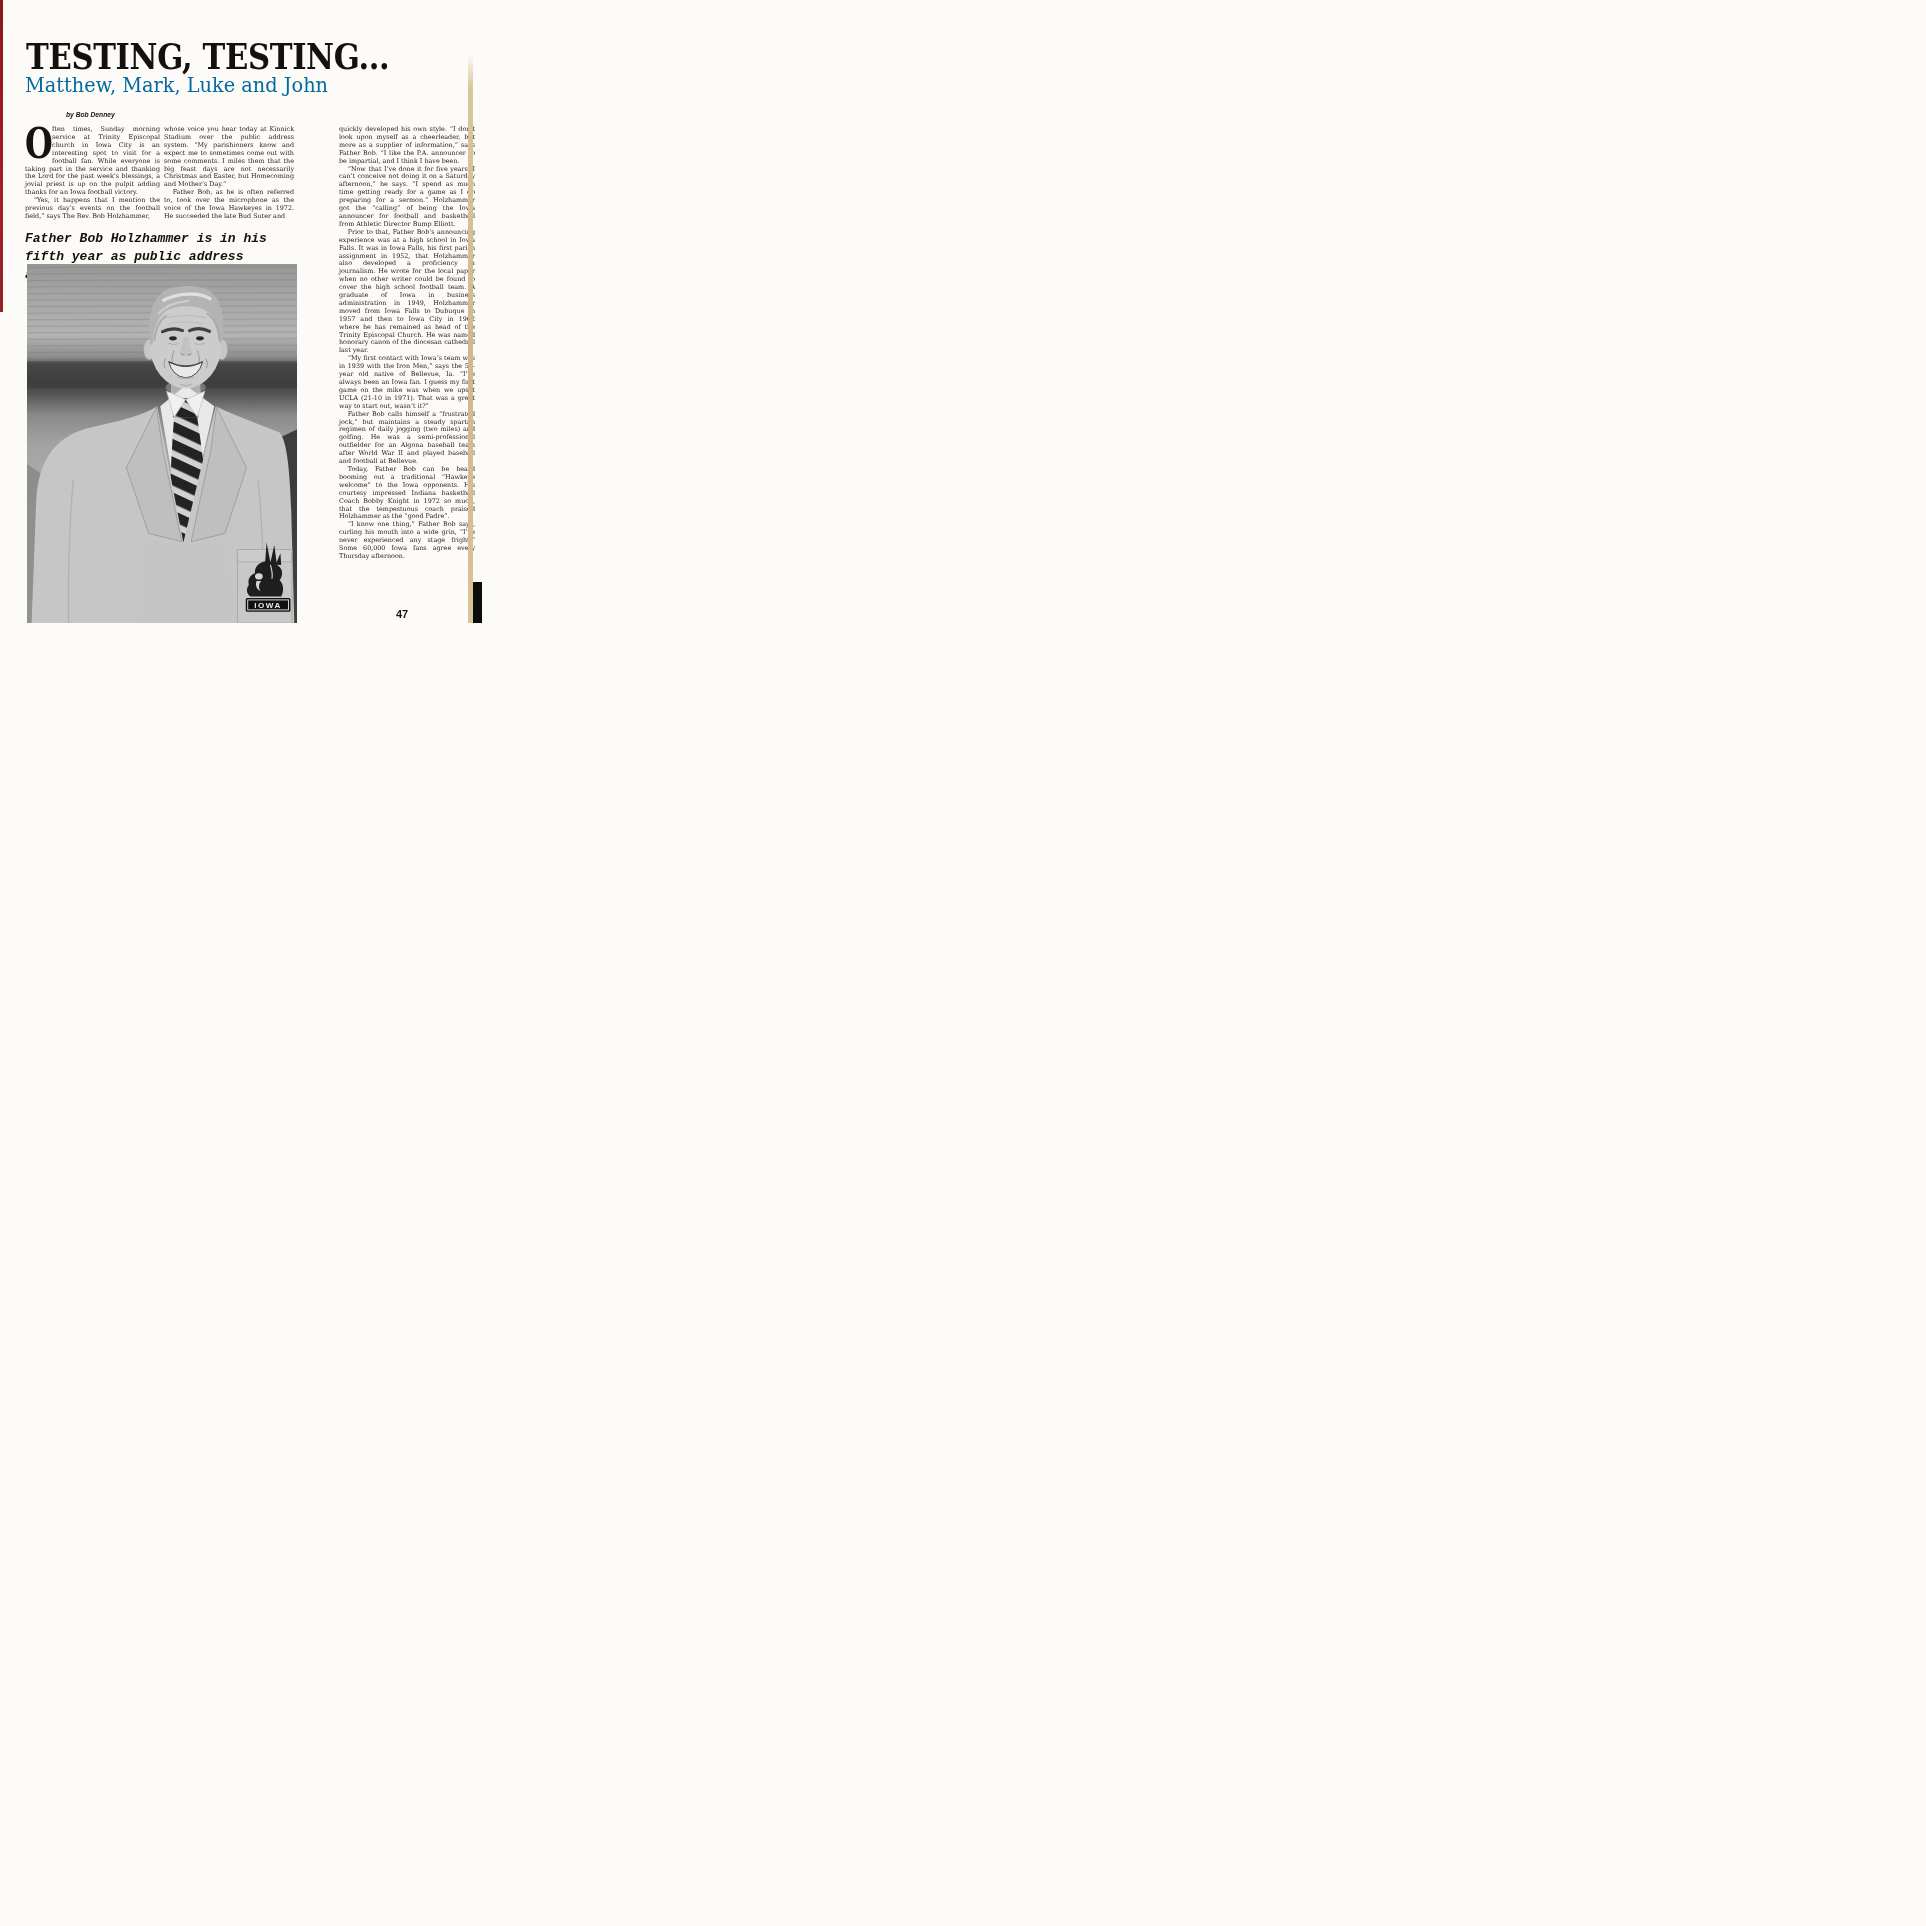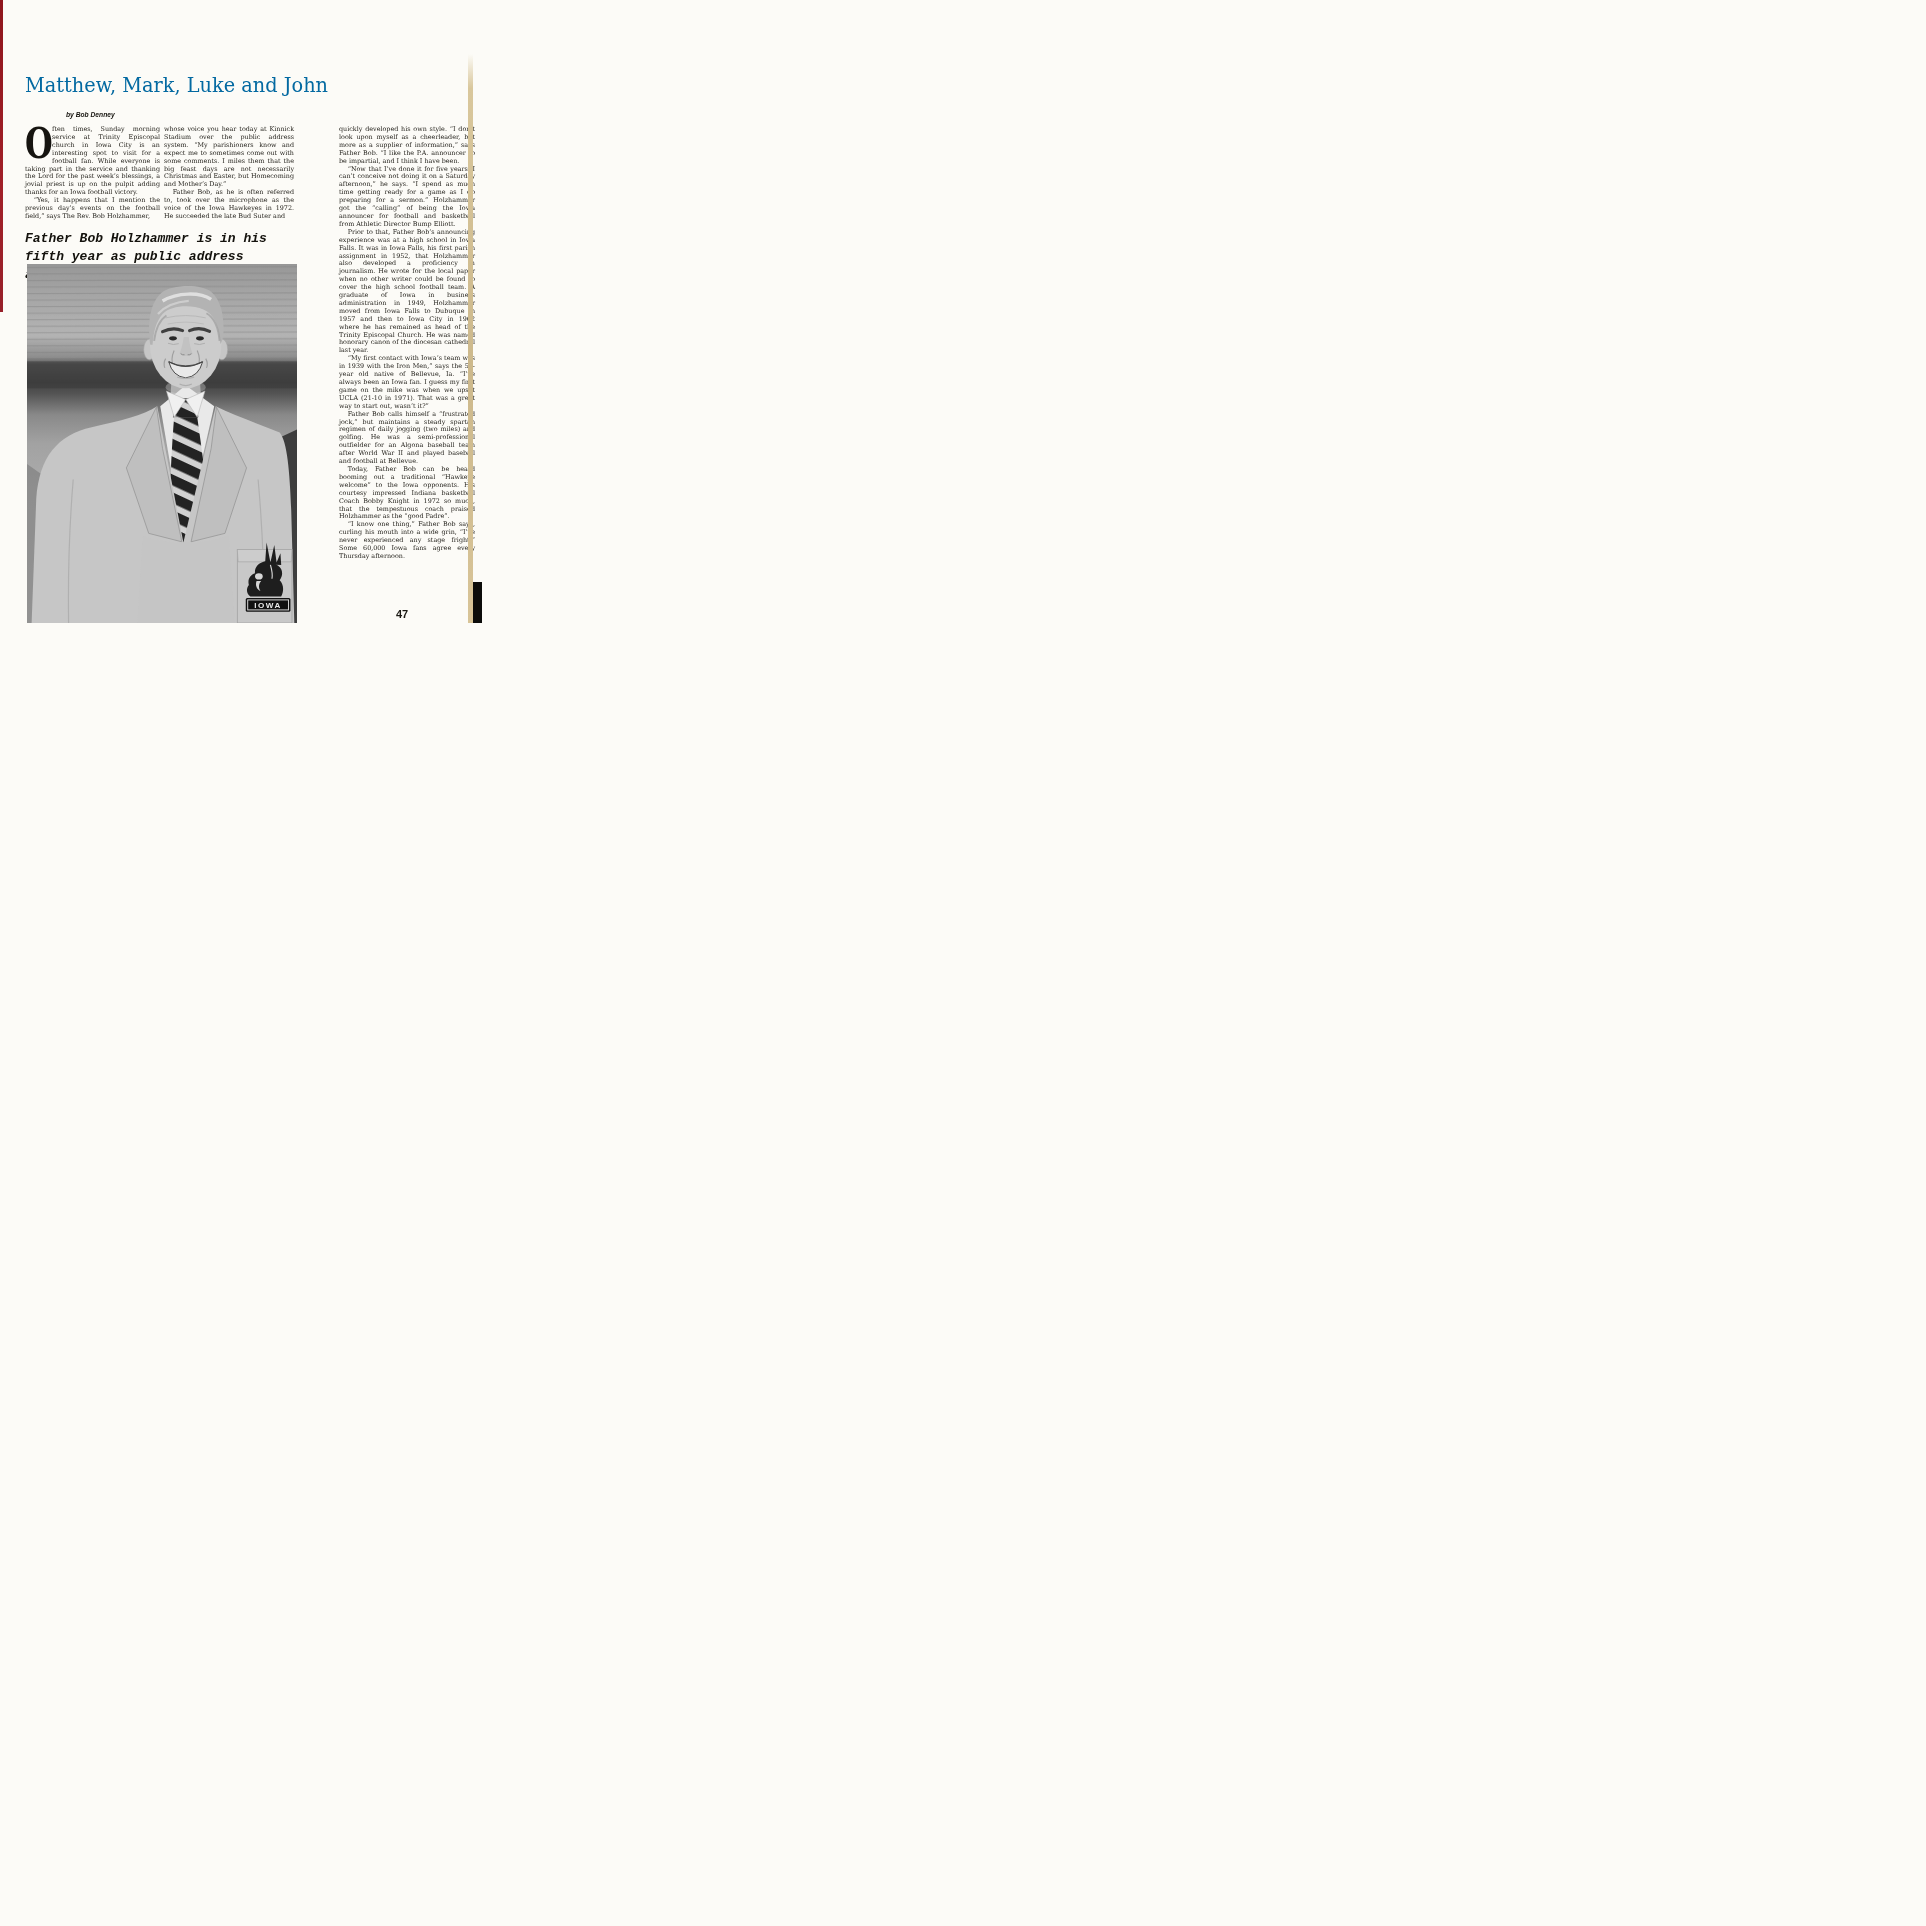--- a/index.html
+++ b/index.html
@@ -87,20 +87,21 @@
     font-size: 11px; font-weight: 700; color: #1a1813;
   }
 </style>
 </head>
 <body>
 
 <div class="page">
 
   <div class="binding-stripe"></div>
 
+  <h1 class="title"><span>TESTING, TESTING...</span></h1>
   <h2 class="subtitle"><span>Matthew, Mark, Luke and John</span></h2>
   <div class="byline">by Bob Denney</div>
 
   <div class="col col-1">
     <p><span class="dropcap">O</span><span>ften times, Sunday morning service at Trinity Episcopal church in Iowa City is an interesting spot to visit for a football fan. While everyone is taking part in the service and thanking the Lord for the past week’s blessings, a jovial priest is up on the pulpit adding thanks for an Iowa football victory.</span></p>
     <p>“Yes, it happens that I mention the previous day’s events on the football field,” says The Rev. Bob Holzhammer,</p>
   </div>
 
   <div class="col col-2">
     <p>whose voice you hear today at Kinnick Stadium over the public address system. “My parishioners know and expect me to sometimes come out with some comments. I miles them that the big feast days are not necessarily Christmas and Easter, but Homecoming and Mother’s Day.”</p>

